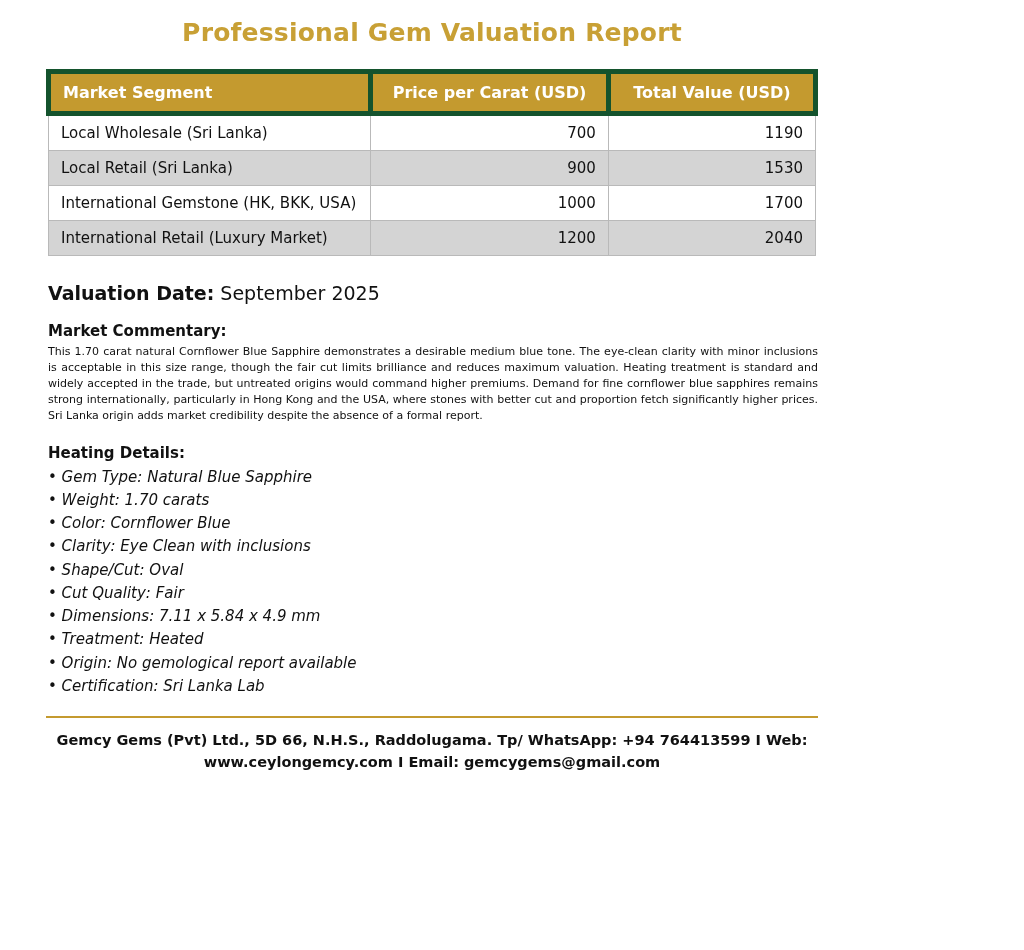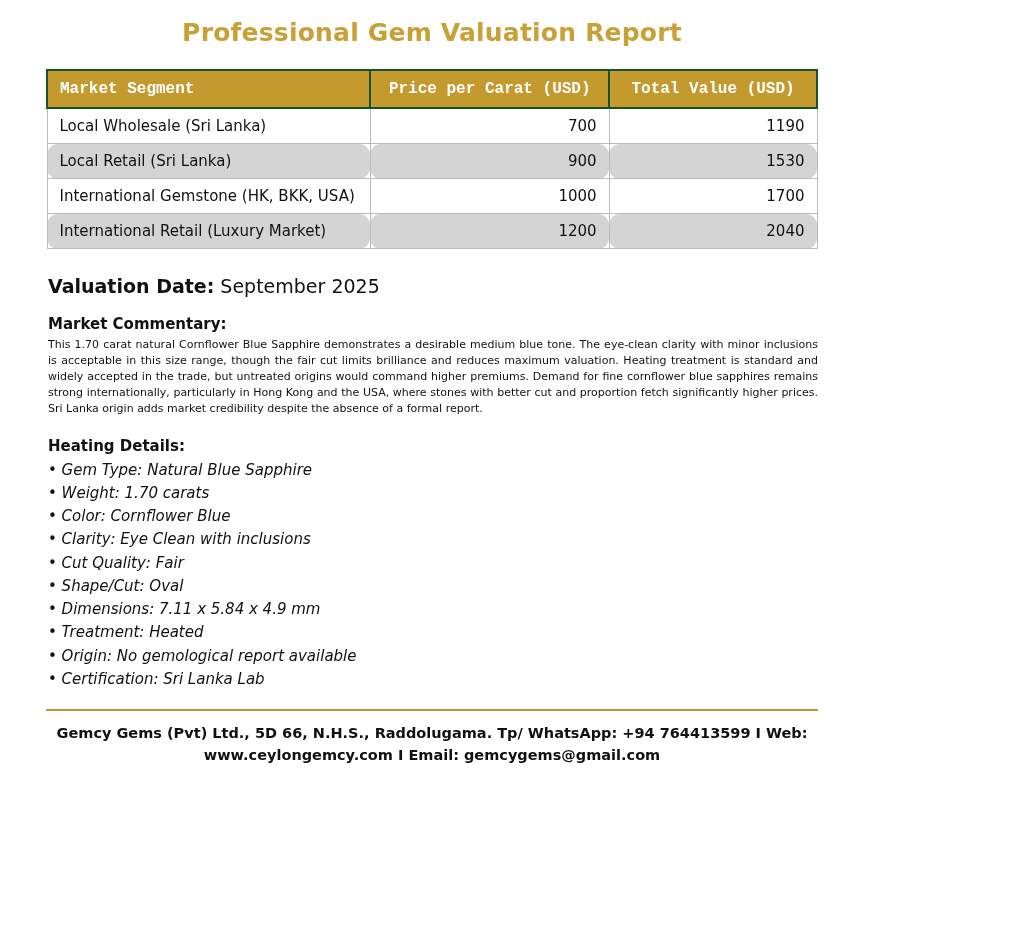--- a/index.html
+++ b/index.html
@@ -44,35 +44,34 @@
     width: 100%;
     border-collapse: collapse;
     margin-bottom: 26px;
     font-size: 15px;
   }
   table.market th {
     background: #c49a2f;
     color: #ffffff;
     font-weight: bold;
     padding: 9px 12px;
-    border: 2px solid #14532d;
+    border: 5px solid #14532d;
     font-size: 16px;
-    font-family: Liberation Mono, monospace;
   }
   table.market th.seg { text-align: left; width: 42%; }
   table.market th.ppc { text-align: center; width: 31%; }
   table.market th.tot { text-align: center; width: 27%; }
   table.market td {
     border: 1px solid #b9b9b9;
     padding: 8px 12px;
     font-size: 15px;
   }
   table.market td.seg { text-align: left; }
   table.market td.num { text-align: right; }
-  table.market tr.alt td { background: #d4d4d4; border-radius: 11px; }
+  table.market tr.alt td { background: #d4d4d4; }
   .meta-line {
     font-size: 19px;
     margin: 0 0 18px 2px;
   }
   .meta-line b { font-weight: bold; }
   .section-head {
     font-size: 15px;
     font-weight: bold;
     margin: 0 0 4px 2px;
   }
@@ -147,22 +146,22 @@
 
   <div class="section-head">Market Commentary:</div>
   <div class="commentary">This 1.70 carat natural Cornflower Blue Sapphire demonstrates a desirable medium blue tone. The eye-clean clarity with minor inclusions is acceptable in this size range, though the fair cut limits brilliance and reduces maximum valuation. Heating treatment is standard and widely accepted in the trade, but untreated origins would command higher premiums. Demand for fine cornflower blue sapphires remains strong internationally, particularly in Hong Kong and the USA, where stones with better cut and proportion fetch significantly higher prices. Sri Lanka origin adds market credibility despite the absence of a formal report.</div>
 
   <div class="section-head">Heating Details:</div>
   <div class="details-list">
     <div>• Gem Type: Natural Blue Sapphire</div>
     <div>• Weight: 1.70 carats</div>
     <div>• Color: Cornflower Blue</div>
     <div>• Clarity: Eye Clean with inclusions</div>
+    <div>• Shape/Cut: Oval</div>
     <div>• Cut Quality: Fair</div>
-    <div>• Shape/Cut: Oval</div>
     <div>• Dimensions: 7.11 x 5.84 x 4.9 mm</div>
     <div>• Treatment: Heated</div>
     <div>• Origin: No gemological report available</div>
     <div>• Certification: Sri Lanka Lab</div>
   </div>
 
   <div class="footer">
     <div>Gemcy Gems (Pvt) Ltd., 5D 66, N.H.S., Raddolugama. Tp/ WhatsApp: +94 764413599 I Web:</div>
     <div>www.ceylongemcy.com I Email: gemcygems@gmail.com</div>
   </div>

